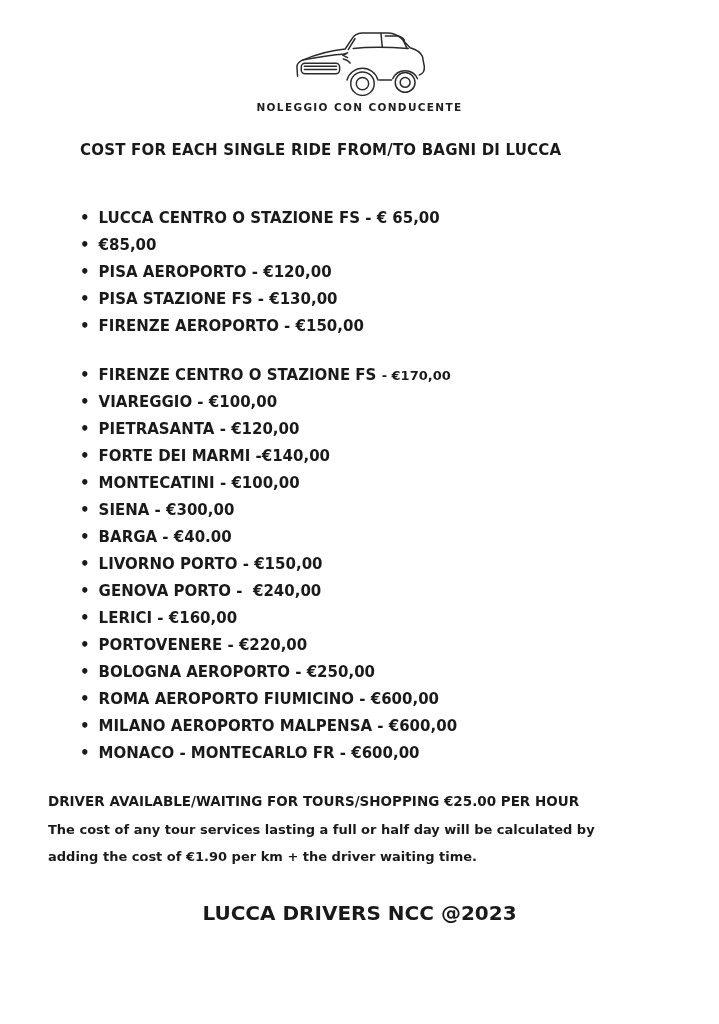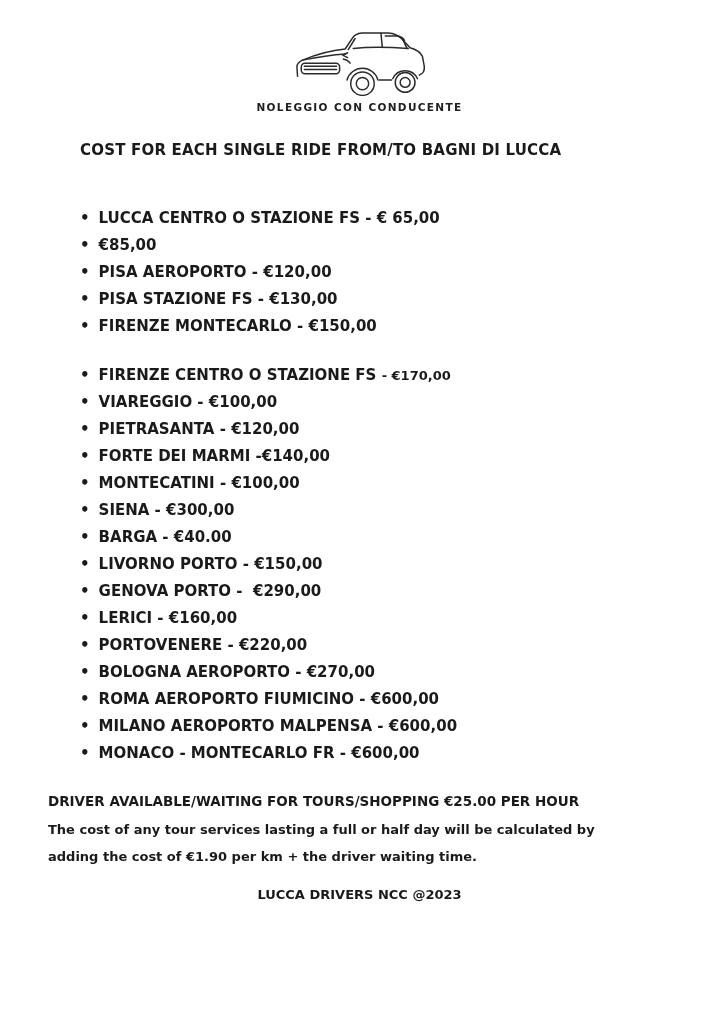--- a/index.html
+++ b/index.html
@@ -34,21 +34,21 @@
     display:flex;align-items:baseline;
     line-height:27px;font-size:15px;white-space:pre;
   }
   .bullet{margin-right:9px;}
   .price.small{font-size:13px;margin-top:22px;}
   .notes{margin:21px 0 0 48px;}
   .notes p{margin:0;line-height:27.5px;white-space:pre;}
   .notes-heading{font-size:13.5px;}
   .notes-line{font-size:13px;}
   .footer{
-    margin-top:16px;text-align:center;font-size:13px;white-space:nowrap;
+    margin-top:30px;text-align:center;font-size:20px;white-space:nowrap;
   }
 </style>
 </head>
 <body>
 
 <div class="page">
 
   <header class="logo">
     <svg class="car" viewBox="0 0 230 110" fill="none" xmlns="http://www.w3.org/2000/svg">
       <g stroke="#2b2b2b" stroke-width="2.4" stroke-linecap="round" stroke-linejoin="round" fill="none">
@@ -102,21 +102,21 @@
         <li class="row">
     <span class="bullet">•</span>
     <span class="route">PISA AEROPORTO - </span><span class="price">€120,00</span>
   </li>
         <li class="row">
     <span class="bullet">•</span>
     <span class="route">PISA STAZIONE FS - </span><span class="price">€130,00</span>
   </li>
         <li class="row">
     <span class="bullet">•</span>
-    <span class="route">FIRENZE MONTECARLO - </span><span class="price">€150,00</span>
+    <span class="route">FIRENZE AEROPORTO - </span><span class="price">€150,00</span>
   </li>
         <li class="row">
     <span class="bullet">•</span>
     <span class="route">FIRENZE CENTRO O STAZIONE FS </span><span class="price small">- €170,00</span>
   </li>
         <li class="row">
     <span class="bullet">•</span>
     <span class="route">VIAREGGIO - </span><span class="price">€100,00</span>
   </li>
         <li class="row">
@@ -138,33 +138,33 @@
         <li class="row">
     <span class="bullet">•</span>
     <span class="route">BARGA - </span><span class="price">€40.00</span>
   </li>
         <li class="row">
     <span class="bullet">•</span>
     <span class="route">LIVORNO PORTO - </span><span class="price">€150,00</span>
   </li>
         <li class="row">
     <span class="bullet">•</span>
-    <span class="route">GENOVA PORTO -  </span><span class="price">€290,00</span>
+    <span class="route">GENOVA PORTO -  </span><span class="price">€240,00</span>
   </li>
         <li class="row">
     <span class="bullet">•</span>
     <span class="route">LERICI - </span><span class="price">€160,00</span>
   </li>
         <li class="row">
     <span class="bullet">•</span>
     <span class="route">PORTOVENERE - </span><span class="price">€220,00</span>
   </li>
         <li class="row">
     <span class="bullet">•</span>
-    <span class="route">BOLOGNA AEROPORTO - </span><span class="price">€270,00</span>
+    <span class="route">BOLOGNA AEROPORTO - </span><span class="price">€250,00</span>
   </li>
         <li class="row">
     <span class="bullet">•</span>
     <span class="route">ROMA AEROPORTO FIUMICINO - </span><span class="price">€600,00</span>
   </li>
         <li class="row">
     <span class="bullet">•</span>
     <span class="route">MILANO AEROPORTO MALPENSA - </span><span class="price">€600,00</span>
   </li>
         <li class="row">

